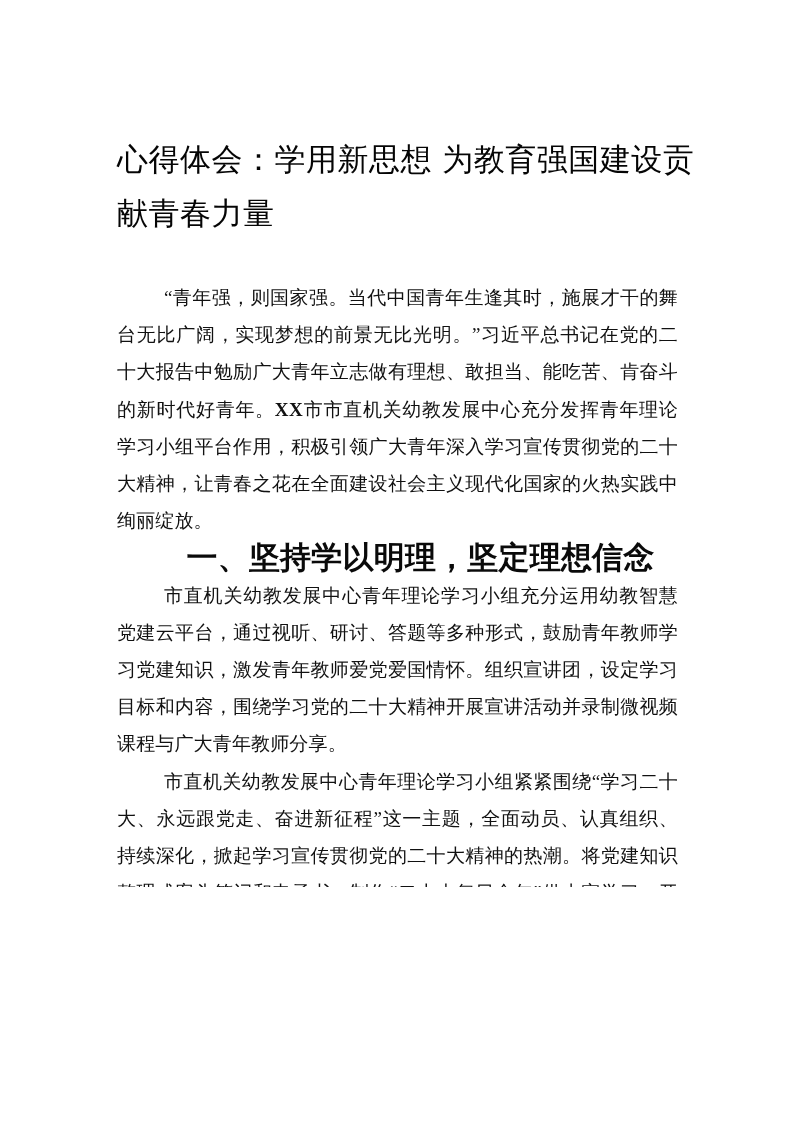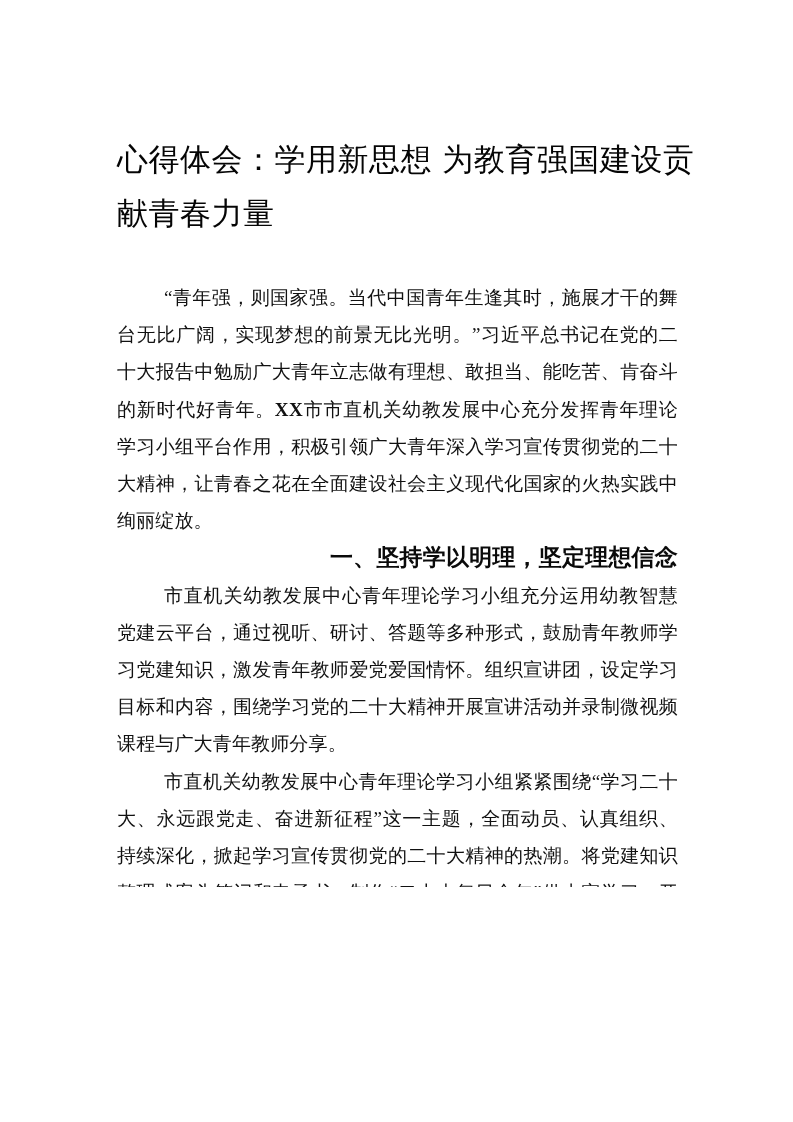--- a/index.html
+++ b/index.html
@@ -77,24 +77,24 @@
     font-weight: bold;
     letter-spacing: 0.4px;
   }
 
   
   .section-heading {
     margin: 0;
     padding: 0;
     font-family: "DejaVu Sans", "Liberation Sans", sans-serif;
     font-weight: bold;
-    font-size: 23px;
+    font-size: 31px;
     line-height: 37.2px;
     text-indent: 46px;
-    text-align: right;
+    text-align: center;
     color: #0a0a0a;
     letter-spacing: 0.2px;
   }
 </style>
 </head>
 <body>
 
 <div class="page">
   <div class="content">
 

